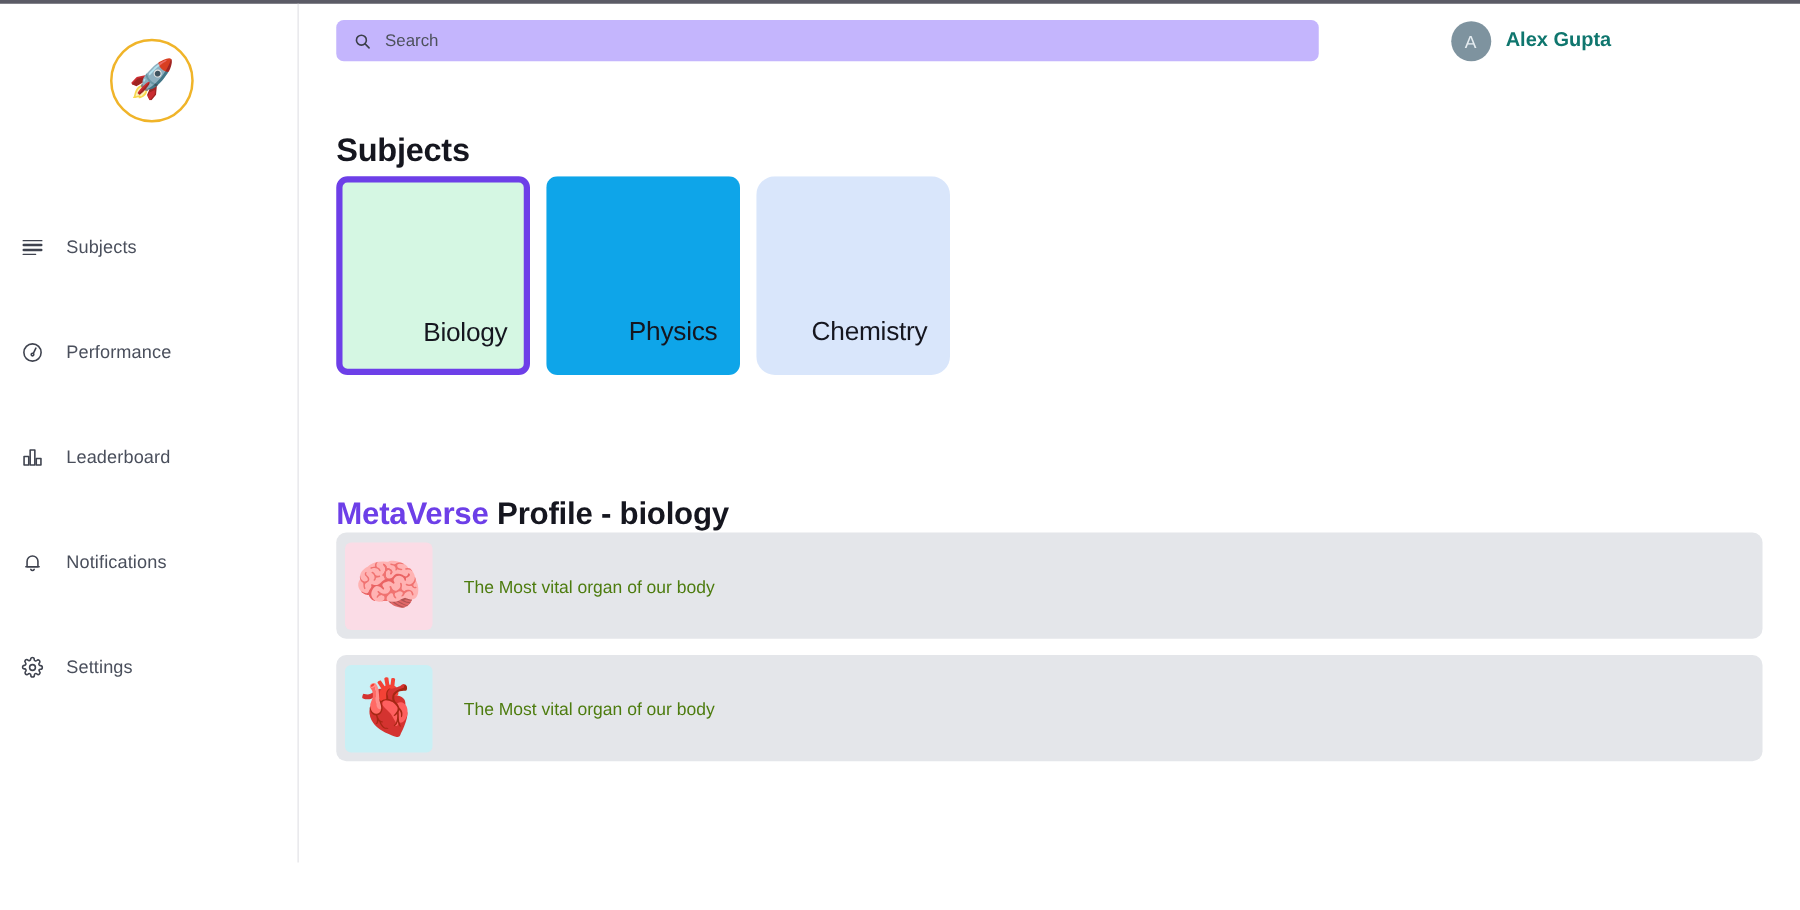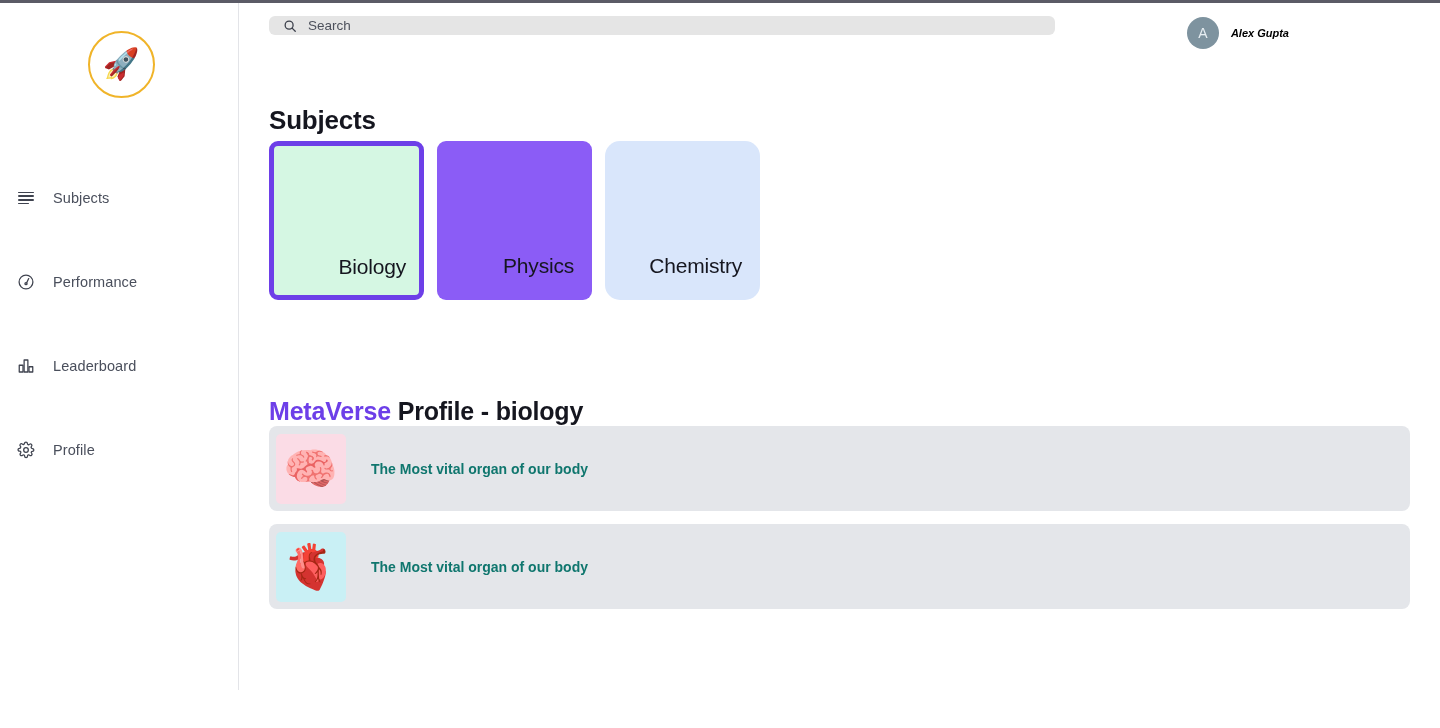--- a/index.html
+++ b/index.html
@@ -117,22 +117,22 @@
     position: absolute;
     top: 0; left: 0;
     width: 1200px;
     height: 62px;
   }
   .search-box {
     position: absolute;
     top: 13px;
     left: 29px;
     width: 786px;
-    height: 19px;
-    background: #e5e5e5;
+    height: 33px;
+    background: #c4b5fd;
     border-radius: 6px;
     display: flex;
     align-items: center;
     padding: 0 14px;
     box-sizing: border-box;
     cursor: text;
   }
   .search-icon {
     width: 14px;
     height: 14px;
@@ -170,25 +170,24 @@
     background: #7e939f;
     color: #e7eef2;
     font-size: 14px;
     display: flex;
     align-items: center;
     justify-content: center;
     flex: 0 0 32px;
   }
   .user-name {
     margin-left: 12px;
-    font-size: 11px;
+    font-size: 16px;
     font-weight: bold;
-    color: #000000;
+    color: #0f766e;
     white-space: nowrap;
-    font-style: italic;
   }
 
   
   .section-title {
     position: absolute;
     left: 29px;
     font-size: 26px;
     color: #15161f;
     letter-spacing: -0.2px;
   }
@@ -265,22 +264,21 @@
     flex: 0 0 70px;
     overflow: hidden;
   }
   .class-thumb .glyph {
     font-size: 44px;
     line-height: 1;
   }
   .class-title {
     margin-left: 25px;
     font-size: 14px;
-    color: #0f766e;
-    font-weight: bold;
+    color: #4d7c0f;
   }
 </style>
 </head>
 <body>
 
 <div class="top-bar"></div>
 
 <aside class="sidebar">
 
   <div class="logo-wrap" style="border-color: rgb(240, 180, 41);">
@@ -317,29 +315,39 @@
         <svg width="18" height="18" viewBox="0 0 24 24" fill="none" stroke="#3f434f" stroke-width="1.7" stroke-linecap="round" stroke-linejoin="round">
           <rect x="3" y="11" width="5" height="9"></rect>
           <rect x="9.5" y="4" width="5" height="16"></rect>
           <rect x="16" y="13" width="5" height="7"></rect>
         </svg>
       </span>
       <span class="nav-label">Leaderboard</span>
     </div>
 
 
+    <div class="nav-item">
+      <span class="nav-icon">
+        <svg width="18" height="18" viewBox="0 0 24 24" fill="none" stroke="#3f434f" stroke-width="1.7" stroke-linecap="round" stroke-linejoin="round">
+          <path d="M6.2 16.6V10.8a5.8 5.8 0 0 1 11.6 0v5.8z"></path>
+          <path d="M4.9 16.6h14.2"></path>
+          <path d="M10.2 19.4a2 2 0 0 0 3.6 0"></path>
+        </svg>
+      </span>
+      <span class="nav-label">Notifications</span>
+    </div>
 
     <div class="nav-item">
       <span class="nav-icon">
         <svg width="18" height="18" viewBox="0 0 24 24" fill="none" stroke="#3f434f" stroke-width="1.7" stroke-linecap="round" stroke-linejoin="round">
           <circle cx="12" cy="12" r="3.1"></circle>
           <path d="M19.1 14.4a1.6 1.6 0 0 0 .32 1.76l.06.06a1.9 1.9 0 1 1-2.7 2.7l-.05-.06a1.6 1.6 0 0 0-1.77-.32 1.6 1.6 0 0 0-.96 1.46v.17a1.9 1.9 0 0 1-3.8 0v-.09a1.6 1.6 0 0 0-1.04-1.46 1.6 1.6 0 0 0-1.77.32l-.05.06a1.9 1.9 0 1 1-2.7-2.7l.06-.06a1.6 1.6 0 0 0 .32-1.77 1.6 1.6 0 0 0-1.46-.96H3.3a1.9 1.9 0 1 1 0-3.8h.09a1.6 1.6 0 0 0 1.46-1.04 1.6 1.6 0 0 0-.32-1.77l-.06-.05a1.9 1.9 0 1 1 2.7-2.7l.05.06a1.6 1.6 0 0 0 1.77.32h.08a1.6 1.6 0 0 0 .96-1.46V3.3a1.9 1.9 0 1 1 3.8 0v.09a1.6 1.6 0 0 0 .96 1.46 1.6 1.6 0 0 0 1.77-.32l.05-.06a1.9 1.9 0 1 1 2.7 2.7l-.06.05a1.6 1.6 0 0 0-.32 1.77v.08a1.6 1.6 0 0 0 1.46.96h.17a1.9 1.9 0 0 1 0 3.8h-.09a1.6 1.6 0 0 0-1.46.96z"></path>
         </svg>
       </span>
-      <span class="nav-label">Profile</span>
+      <span class="nav-label">Settings</span>
     </div>
 
   </nav>
 </aside>
 
 <main class="main">
 
   <div class="header">
 
     <div class="search-box">
@@ -360,21 +368,21 @@
   </div>
 
   <h1 class="section-title" id="subjects-title">Subjects</h1>
 
   <div class="subject-row">
 
     <div class="subject-card selected" style="background: rgb(213, 247, 227); border-color: rgb(109, 63, 232);">
       <span class="subject-label">Biology</span>
     </div>
 
-    <div class="subject-card" style="background: #8b5cf6;">
+    <div class="subject-card" style="background: #0ea5e9;">
       <span class="subject-label">Physics</span>
     </div>
 
     <div class="subject-card" style="background: rgb(217, 230, 251); border-radius: 15px;">
       <span class="subject-label">Chemistry</span>
     </div>
 
   </div>
 
   <h2 class="metaverse-title">

